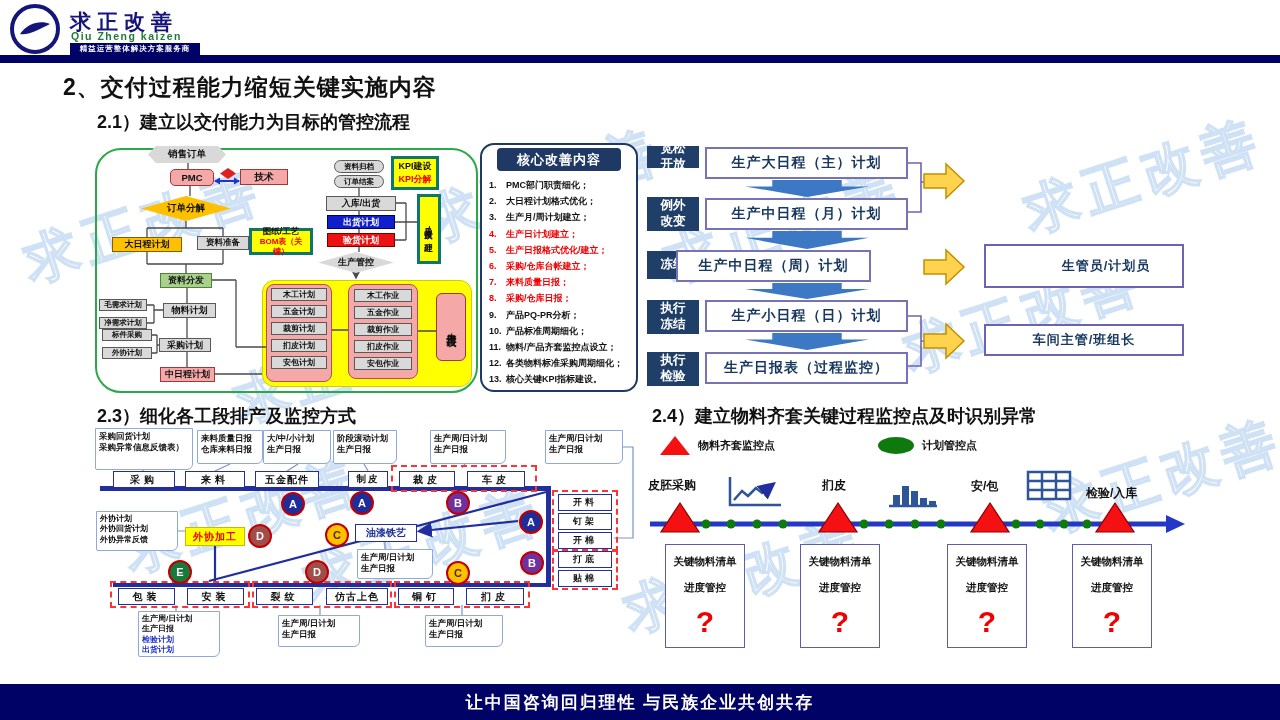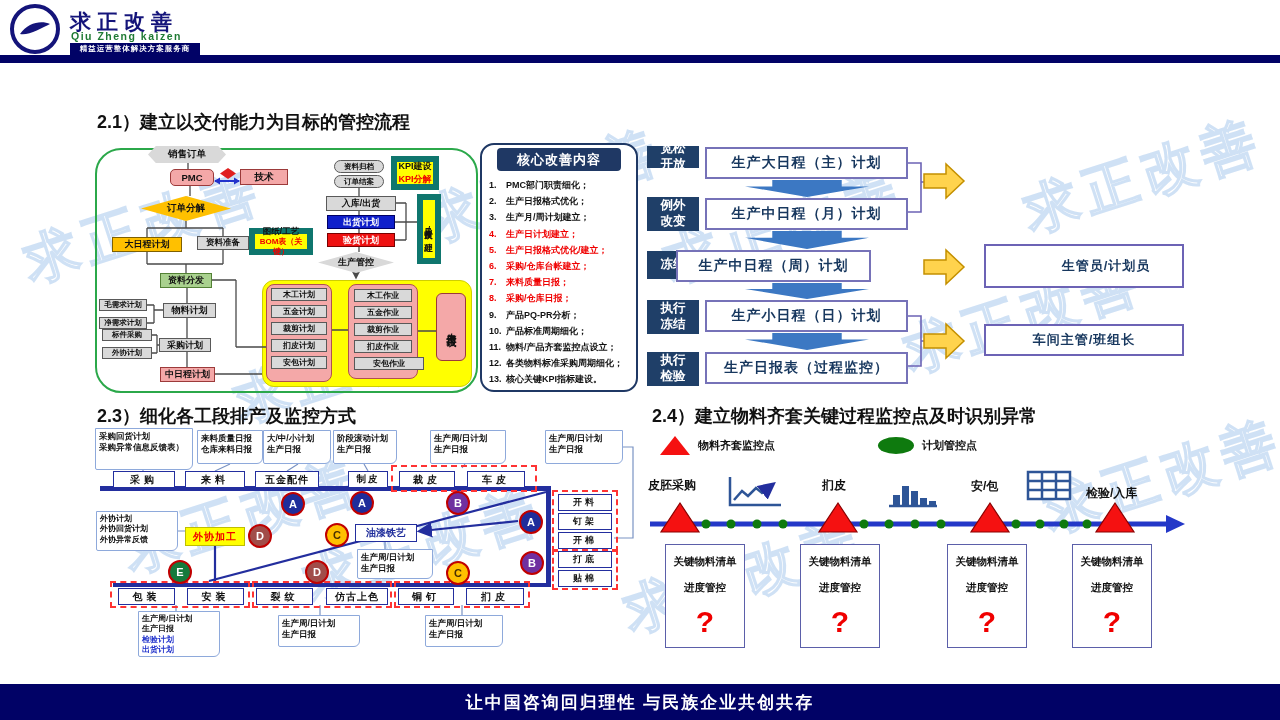--- a/index.html
+++ b/index.html
@@ -16,21 +16,21 @@
   
   .brand-circle{border:4px solid #14147A;border-radius:50%;background:#fff;}
   .navy{background:#010266;}
   
   .gray-box{background:#D9D9D9;border:1px solid #595959;font-weight:bold;}
   .pink-box{background:#F4A8A8;border:1px solid #9C3A3A;font-weight:bold;}
   .orange-box{background:#FFC000;border:1px solid #7F6000;font-weight:bold;}
   .green-box{background:#A9D18E;border:1px solid #538135;font-weight:bold;}
   .blue-box{background:#0F1FCB;border:1px solid #000066;color:#fff;font-weight:bold;}
   .red-box{background:#EE1111;border:1px solid #7A0000;color:#fff;font-weight:bold;}
-  .yellow-note{background:#FFFF00;border:6px solid #0f766e;font-weight:bold;}
+  .yellow-note{background:#FFFF00;border:3px solid #0f766e;font-weight:bold;}
   .hex{background:#D9D9D9;clip-path:polygon(10% 0,90% 0,100% 50%,90% 100%,10% 100%,0 50%);font-weight:bold;}
   .diam-o{background:#FFC000;clip-path:polygon(50% 0,100% 50%,50% 100%,0 50%);font-weight:bold;}
   .diam-g{background:#D9D9D9;clip-path:polygon(50% 0,100% 50%,50% 100%,0 50%);font-weight:bold;}
   .stadium{border-radius:7px;}
   .vtext{writing-mode:vertical-rl;text-orientation:upright;letter-spacing:1px;}
   
   .core-item{display:flex;font-size:9px;font-weight:bold;line-height:16.2px;text-align:left;}
   .core-item .num{width:17px;flex:none;}
   .core-item.red{color:#F00000;}
   
@@ -75,20 +75,21 @@
   <div class="abs brand-circle" style="left:10px;top:4px;width:50px;height:50px;">
     <svg width="42" height="42" viewBox="0 0 42 42" style="margin:0;display:block">
       <path d="M6,26 C14,14 28,12 36,16 C28,20 14,28 6,26 Z" fill="#14147A"></path>
     </svg>
   </div>
   <div class="abs b" style="left:70px;top:8px;font-size:21px;color:#14147A;letter-spacing:6px;">求正改善</div>
   <div class="abs b" style="left:71px;top:30px;font-size:10.5px;color:#1F7A33;letter-spacing:1.5px;">Qiu Zheng kaizen</div>
   <div class="abs navy flex" style="left:70px;top:43px;width:130px;height:12px;color:#fff;font-size:7.5px;letter-spacing:1px;font-weight:bold;">精益运营整体解决方案服务商</div>
   <div class="abs navy" style="left:0;top:55px;width:1280px;height:8px;"></div>
 
+  <div class="abs b" style="left:63px;top:72px;font-size:23px;letter-spacing:1px;">2、交付过程能力缩短关键实施内容</div>
   <div class="abs b" style="left:97px;top:110px;font-size:18px;">2.1）建立以交付能力为目标的管控流程</div>
   <div class="abs b" style="left:97px;top:404px;font-size:18px;">2.3）细化各工段排产及监控方式</div>
   <div class="abs b" style="left:652px;top:404px;font-size:18px;">2.4）建立物料齐套关键过程监控点及时识别异常</div>
 
   <div class="abs lay0" style="left:95px;top:148px;width:383px;height:245px;border:2.5px solid #2BA84A;border-radius:26px;"></div>
   <div class="abs lay0" style="left:262px;top:280px;width:210px;height:107px;background:#FFFF00;border:1px solid #CFCF00;border-radius:12px;"></div>
   <div class="abs lay0" style="left:266px;top:284px;width:66px;height:98px;background:#F4A8A8;border:1.5px solid #B05050;border-radius:8px;z-index:1;"></div>
   <div class="abs lay0" style="left:348px;top:284px;width:70px;height:95px;background:#F4A8A8;border:1.5px solid #B05050;border-radius:8px;z-index:1;"></div>
 
   <svg class="abs" style="left:0;top:0;z-index:1;pointer-events:none;" width="1280" height="720" viewBox="0 0 1280 720">
@@ -215,33 +216,33 @@
   <div class="abs diam-g flex" style="left:318px;top:252px;width:76px;height:21px;font-size:9px;">生产管控</div>
   <div class="abs gray-box flex" style="left:271px;top:288px;width:56px;height:13px;font-size:8px;">木工计划</div>
   <div class="abs gray-box flex" style="left:271px;top:305px;width:56px;height:13px;font-size:8px;">五金计划</div>
   <div class="abs gray-box flex" style="left:271px;top:322px;width:56px;height:13px;font-size:8px;">裁剪计划</div>
   <div class="abs gray-box flex" style="left:271px;top:339px;width:56px;height:13px;font-size:8px;">扪皮计划</div>
   <div class="abs gray-box flex" style="left:271px;top:356px;width:56px;height:13px;font-size:8px;">安包计划</div>
   <div class="abs gray-box flex" style="left:354px;top:289px;width:58px;height:13px;font-size:8px;">木工作业</div>
   <div class="abs gray-box flex" style="left:354px;top:306px;width:58px;height:13px;font-size:8px;">五金作业</div>
   <div class="abs gray-box flex" style="left:354px;top:323px;width:58px;height:13px;font-size:8px;">裁剪作业</div>
   <div class="abs gray-box flex" style="left:354px;top:340px;width:58px;height:13px;font-size:8px;">扪皮作业</div>
-  <div class="abs gray-box flex" style="left:354px;top:357px;width:70px;height:13px;font-size:8px;">安包作业</div>
+  <div class="abs gray-box flex" style="left:354px;top:357px;width:58px;height:13px;font-size:8px;">安包作业</div>
   <div class="abs pink-box flex vtext" style="left:436px;top:293px;width:30px;height:68px;font-size:10px;border-radius:6px;">生产日报表</div>
 
   <div class="abs lay0" style="left:480px;top:143px;width:158px;height:249px;border:2px solid #1F3864;border-radius:14px;background:#fff;z-index:1;"></div>
   <div class="abs flex" style="left:497px;top:148px;width:124px;height:23px;background:#1F3864;color:#fff;font-weight:bold;font-size:13px;border-radius:4px;letter-spacing:1px;">核心改善内容</div>
   <div class="abs" style="left:489px;top:177px;width:146px;height:212px;">
     <div class="core-item">
         <span class="num">1.</span>
         <span>PMC部门职责细化；</span>
       </div>
     <div class="core-item">
         <span class="num">2.</span>
-        <span>生产日报格式优化；</span>
+        <span>大日程计划格式优化；</span>
       </div>
     <div class="core-item">
         <span class="num">3.</span>
         <span>生产月/周计划建立；</span>
       </div>
     <div class="core-item red">
         <span class="num">4.</span>
         <span>生产日计划建立；</span>
       </div>
     <div class="core-item red">

